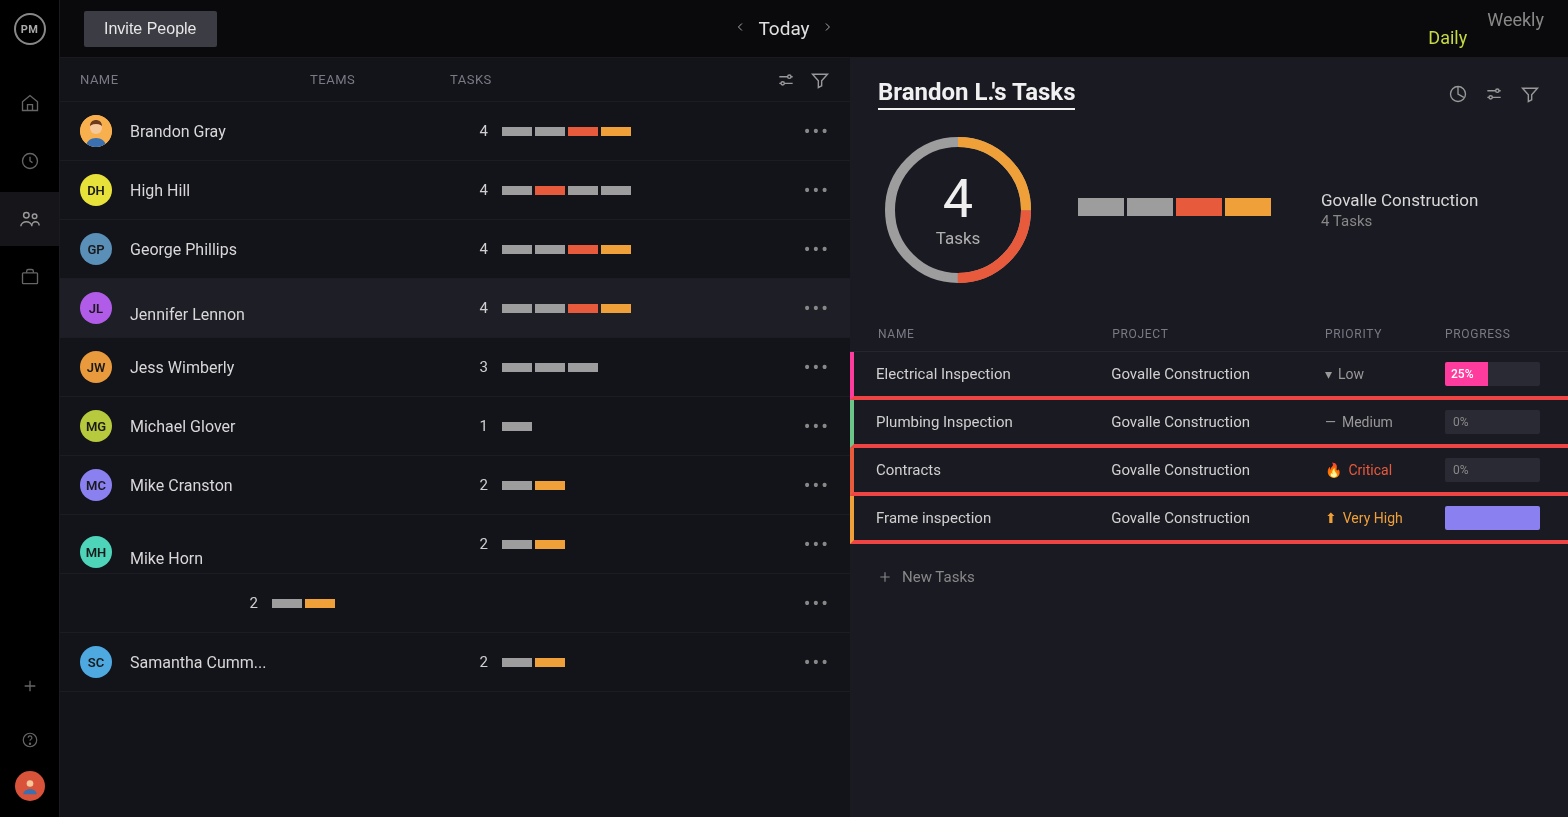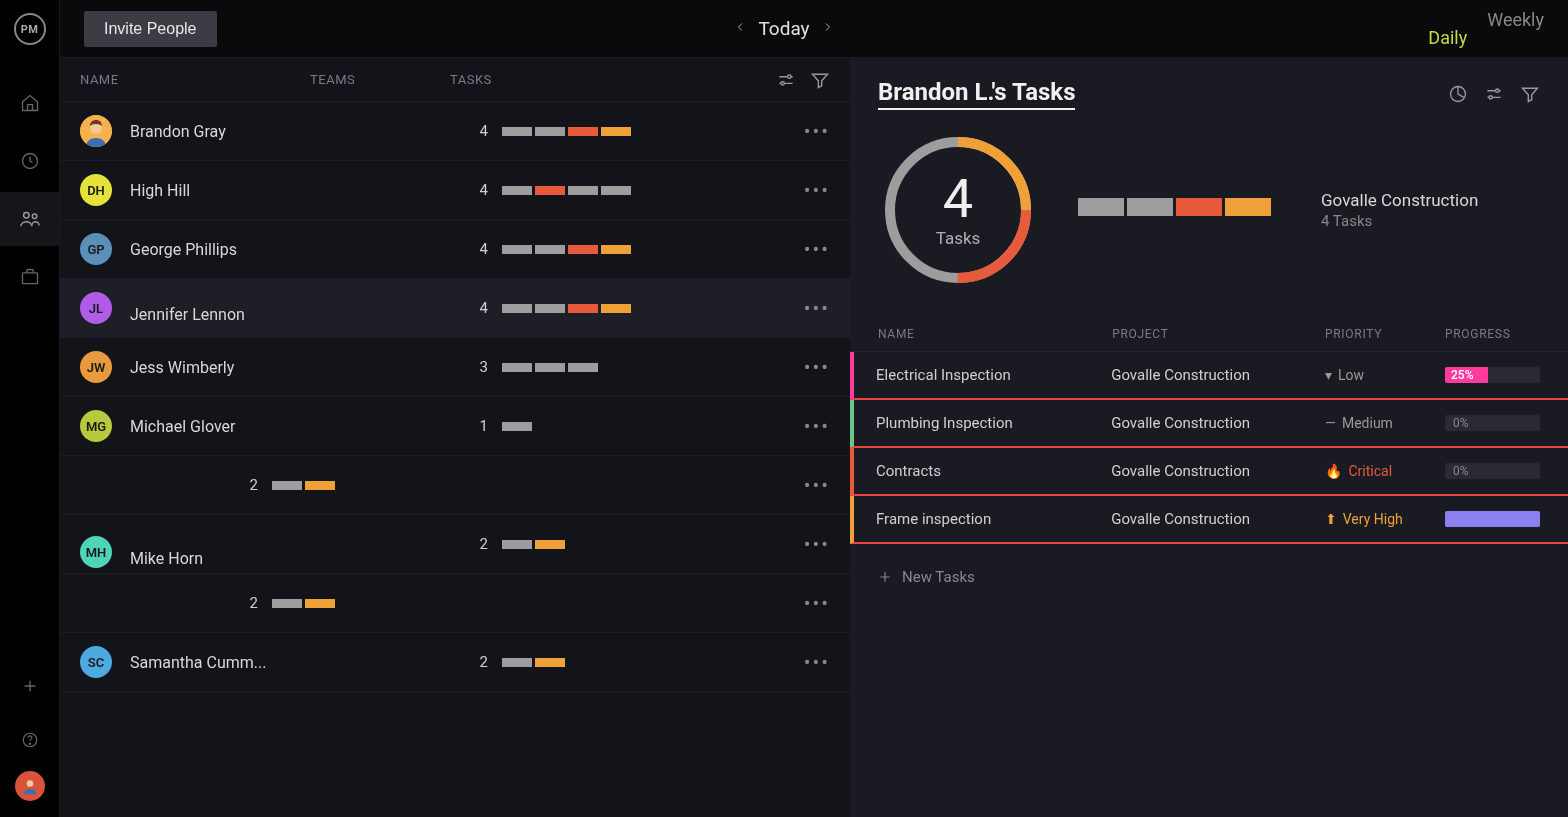--- a/index.html
+++ b/index.html
@@ -190,33 +190,33 @@
 .tc-name { flex: 1.1; }
 .tc-project { flex: 1; }
 .tc-priority { width: 120px; }
 .tc-progress { width: 95px; text-align:left;}
 
 .task-row {
   display: flex;
   align-items: center;
   padding: 0 28px 0 22px;
   height: 48px;
-  border-bottom: 2px solid #ef4444;
+  border-bottom: 4px solid #ef4444;
   border-left: 4px solid transparent;
 }
 .task-row .tc-name { font-size: 15px; color: #d0d0d0; flex:1.1; }
 .task-row .tc-project { font-size: 15px; color: #d0d0d0; flex:1;}
 .task-row .tc-priority { width: 120px; display: flex; align-items: center; gap: 6px; font-size: 14px;}
 .task-row .tc-progress { width: 95px; }
 .prio-low { color: #999; }
 .prio-med { color: #999; }
 .prio-crit { color: #e85a3c; }
 .prio-vh { color: #f0a038; }
 .progress-bar {
-  height: 16px;
+  height: 24px;
   background: #2a2a34;
   border-radius: 2px;
   position: relative;
   display: flex;
   align-items: center;
   font-size: 12px;
   overflow: hidden;
 }
 .progress-fill { height: 100%; }
 .progress-label { position: absolute; left: 6px; color: #fff; font-size: 12px; font-weight:500;}
@@ -433,20 +433,24 @@
     <div class="col-teams"></div>
     <div class="col-tasks" style="display:flex;align-items:center;">
       <span class="task-count">1</span>
       <div class="bar-strip">
                 <div class="bar-seg" style="background:#9d9d9d"></div>
               </div>
     </div>
     <span class="row-more">•••</span>
   </div>
           <div class="person-row">
+    <div class="col-name" style="display:flex;align-items:center;">
+      <div class="avatar" style="background:#8a80f0">MC</div>
+      <span class="person-name">Mike Cranston</span>
+    </div>
     <div class="col-teams"></div>
     <div class="col-tasks" style="display:flex;align-items:center;">
       <span class="task-count">2</span>
       <div class="bar-strip">
                 <div class="bar-seg" style="background:#9d9d9d"></div>
                 <div class="bar-seg" style="background:#f0a038"></div>
               </div>
     </div>
     <span class="row-more">•••</span>
   </div>

